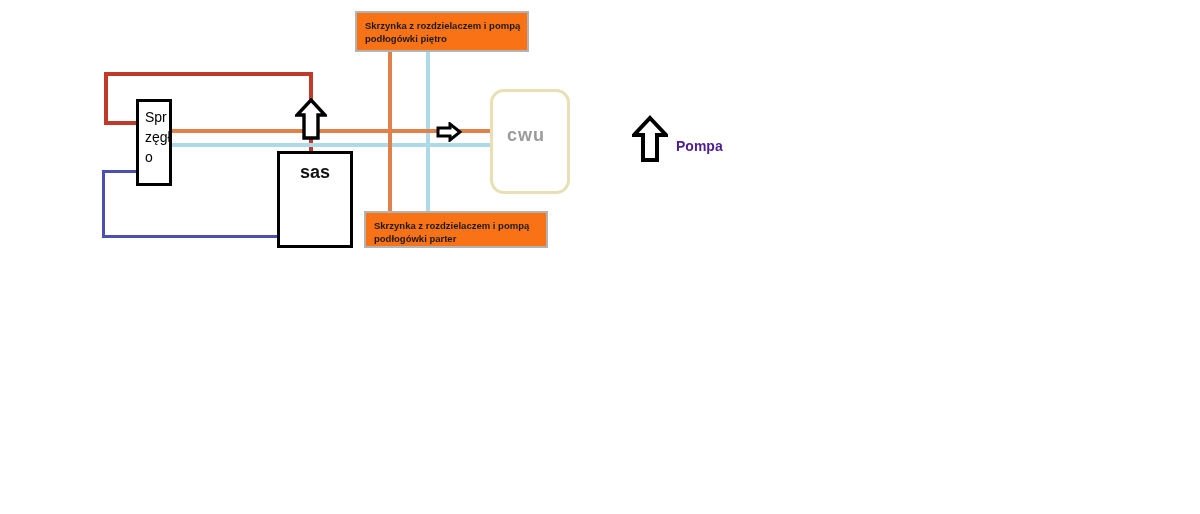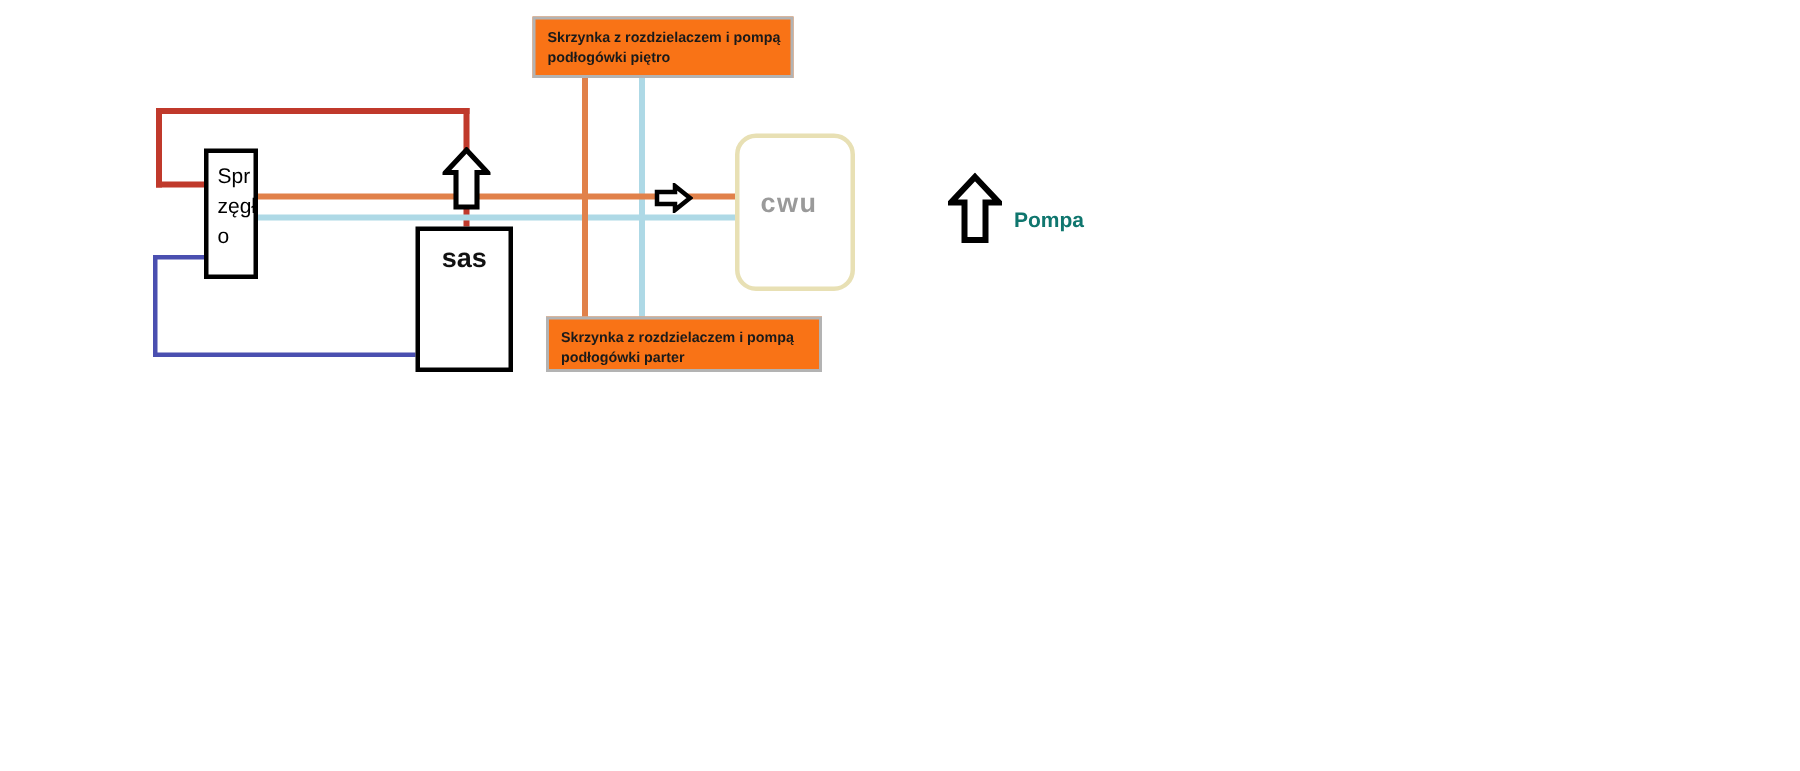--- a/index.html
+++ b/index.html
@@ -42,21 +42,21 @@
     font-size: 14px;
     line-height: 20px;
     color: #000000;
     word-break: break-all;
     letter-spacing: 0px;
   }
   
   #sas-box {
     left: 277px;
     top: 151px;
-    width: 65px;
+    width: 76px;
     height: 97px;
     border: 3px solid #000000;
     z-index: 40;
   }
   #sas-label {
     position: absolute;
     left: 0;
     top: 8px;
     width: 100%;
     text-align: center;
@@ -126,21 +126,21 @@
     width: 160px;
     height: 50px;
     z-index: 60;
   }
   #legend-label {
     position: absolute;
     left: 44px;
     top: 23px;
     font-size: 14px;
     font-weight: bold;
-    color: #0f766e;
+    color: #4c1d95;
   }
 </style>
 </head>
 <body>
 
 <div id="canvas">
 
   <div class="pipe" style="left:104px; top:121px; width:34px; height:4px; background:#c0392b; z-index:10;"></div>
   <div class="pipe" style="left:104px; top:72px; width:4px; height:53px; background:#c0392b; z-index:10;"></div>
   <div class="pipe" style="left:104px; top:72px; width:209px; height:4px; background:#c0392b; z-index:10;"></div>

